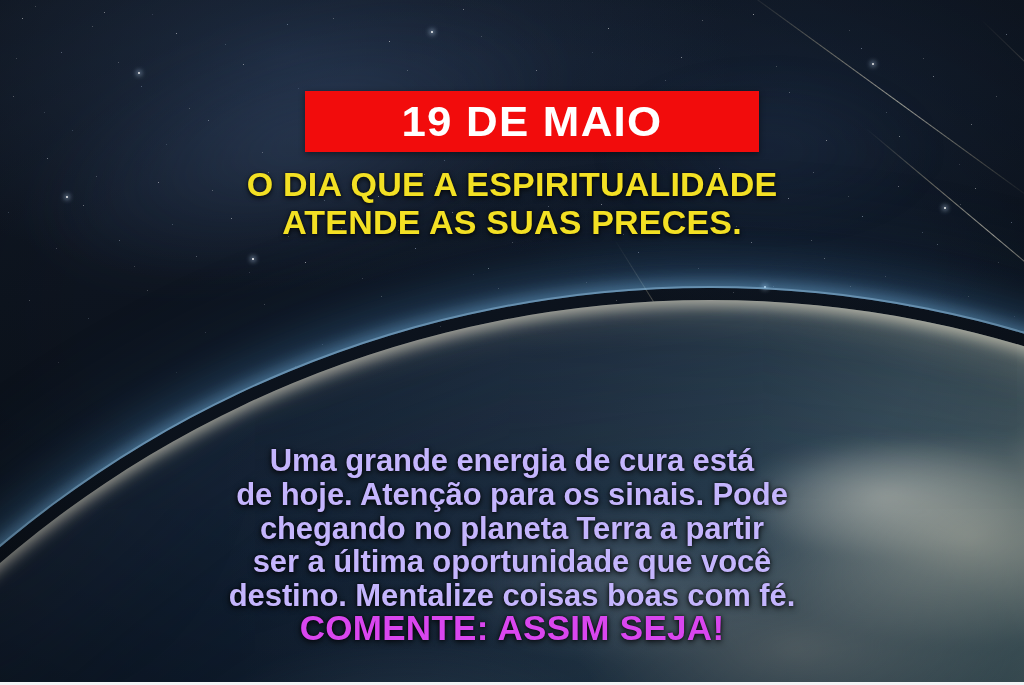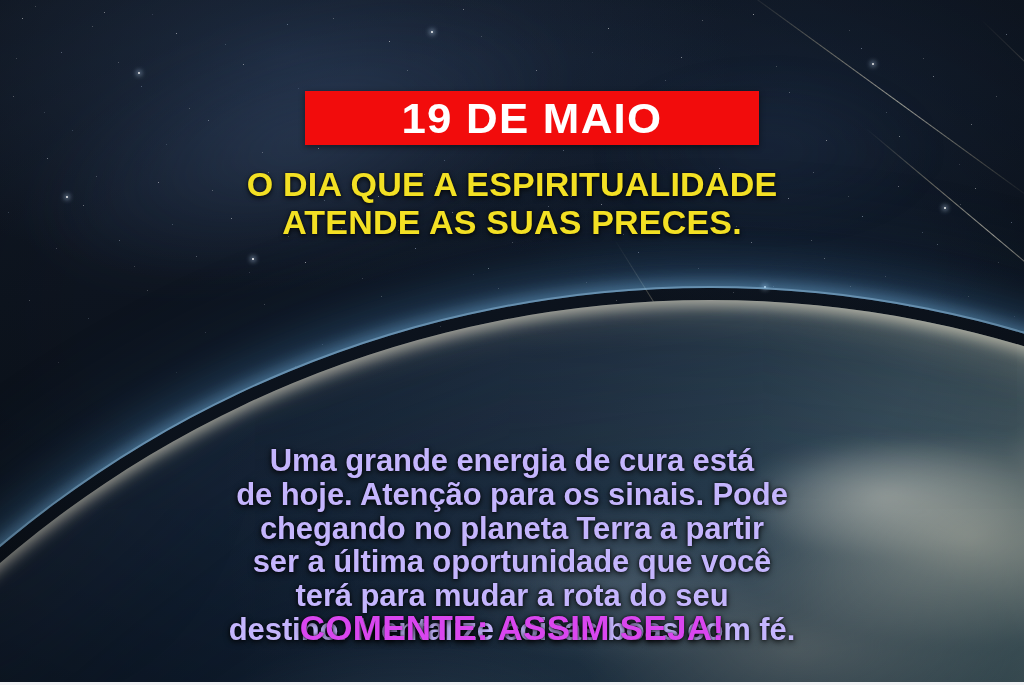--- a/index.html
+++ b/index.html
@@ -256,21 +256,21 @@
     position: absolute;
     inset: 0;
     z-index: 20;
   }
 
   .date-banner {
     position: absolute;
     left: 305px;
     top: 91px;
     width: 454px;
-    height: 54px;
+    height: 61px;
     background: #f20c0c;
     display: flex;
     align-items: center;
     justify-content: center;
     box-shadow: 0 2px 6px rgba(0,0,0,.45);
   }
   .date-banner-text {
     color: #ffffff;
     font-family: "Liberation Sans", sans-serif;
     font-weight: bold;
@@ -389,21 +389,20 @@
     <div class="headline">
       <span class="headline-line">O DIA QUE A ESPIRITUALIDADE</span>
       <span class="headline-line">ATENDE AS SUAS PRECES.</span>
     </div>
 
     <div class="body-copy">
       <span class="body-line">Uma grande energia de cura está</span>
       <span class="body-line">de hoje. Atenção para os sinais. Pode</span>
       <span class="body-line">chegando no planeta Terra a partir</span>
       <span class="body-line">ser a última oportunidade que você</span>
-      <span class="body-line">terá para mudar a rota do seu</span>
       <span class="body-line">destino. Mentalize coisas boas com fé.</span>
     </div>
 
     <div class="cta">COMENTE: ASSIM SEJA!</div>
   </div>
 
   <div class="bottom-strip"></div>
 </div>
 
 </body></html>

